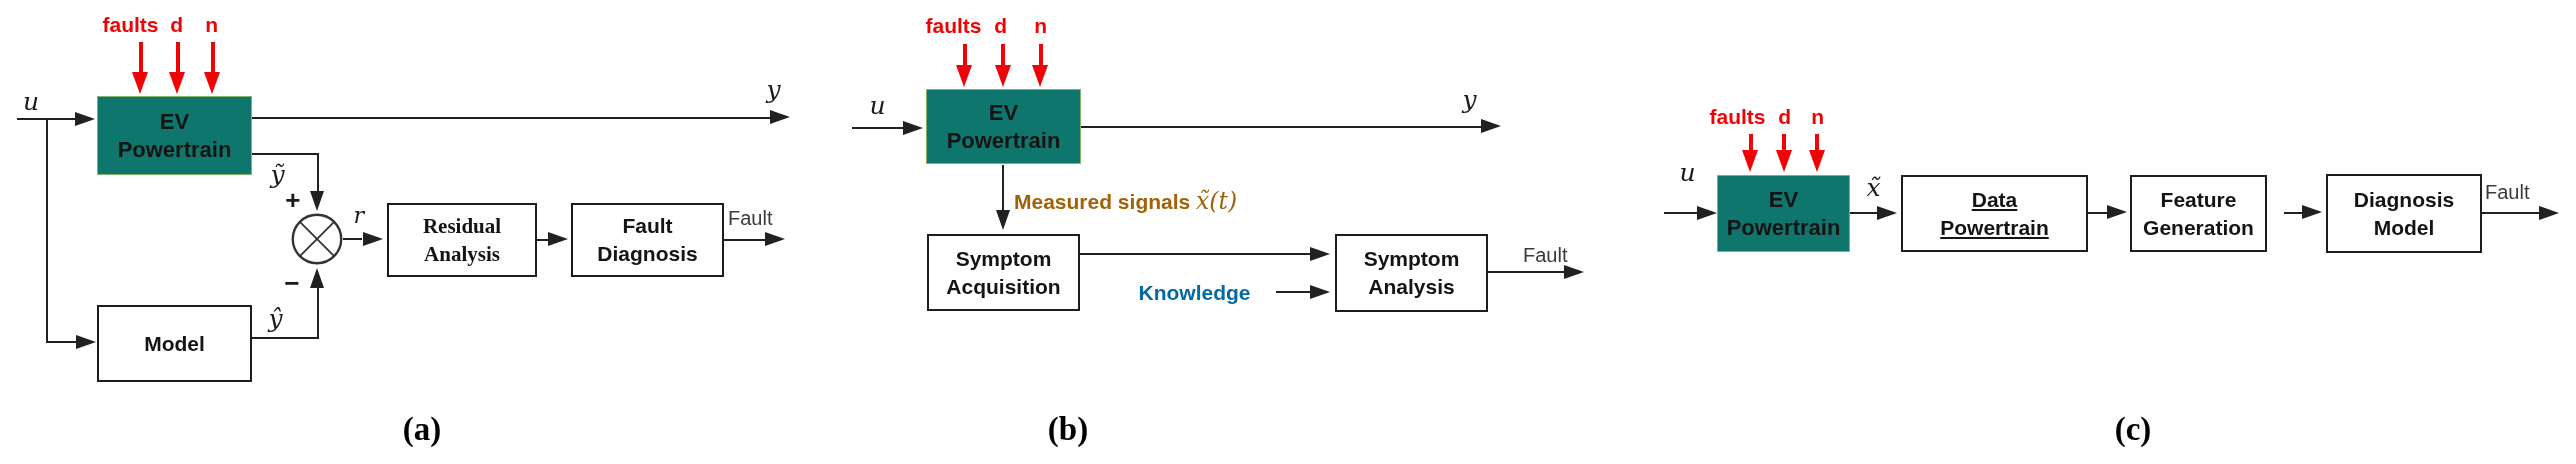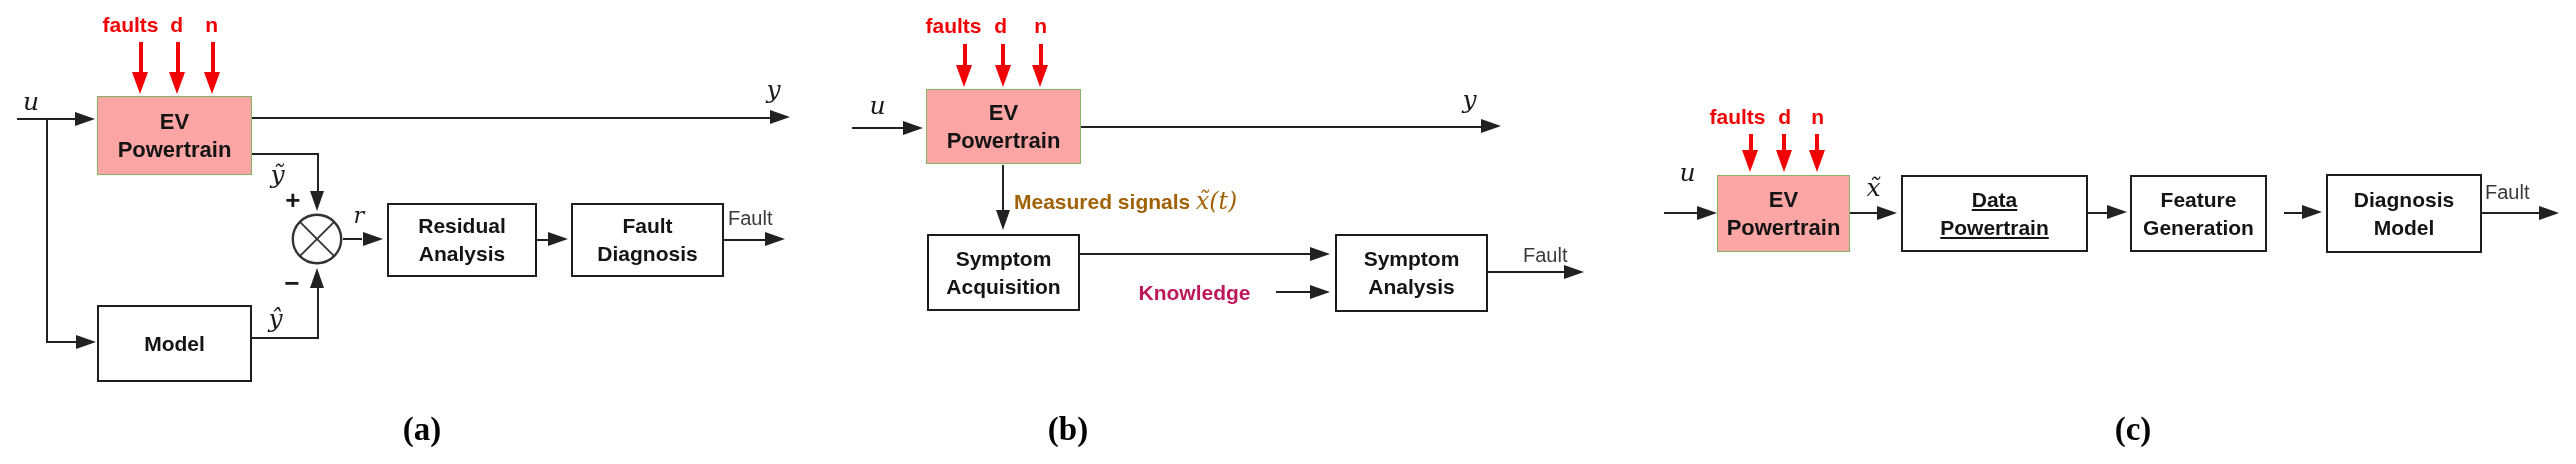--- a/index.html
+++ b/index.html
@@ -9,21 +9,21 @@
   .hline{position:absolute;height:2.4px;background:#212121;}
   .vline{position:absolute;width:2.4px;background:#212121;}
   .ah-r{position:absolute;width:0;height:0;border-top:7.7px solid transparent;border-bottom:7.7px solid transparent;border-left:20px solid #212121;}
   .ah-d{position:absolute;width:0;height:0;border-left:7.7px solid transparent;border-right:7.7px solid transparent;border-top:20px solid #212121;}
   .ah-u{position:absolute;width:0;height:0;border-left:7.7px solid transparent;border-right:7.7px solid transparent;border-bottom:20px solid #212121;}
   .rshaft{position:absolute;width:4.1px;background:#f10205;}
   .rah-d{position:absolute;width:0;height:0;border-left:8.8px solid transparent;border-right:8.8px solid transparent;border-top:22.4px solid #f10205;}
   .box{position:absolute;box-sizing:border-box;background:#ffffff;border:2.4px solid #1d1d1d;
        display:flex;flex-direction:column;align-items:center;justify-content:center;
        font-weight:bold;font-size:21px;line-height:28px;color:#141414;text-align:center;}
-  .gbox{position:absolute;box-sizing:border-box;background:#fca5a5;border:1.8px solid #82b366;
+  .gbox{position:absolute;box-sizing:border-box;background:#0f766e;border:1.8px solid #82b366;
        display:flex;flex-direction:column;align-items:center;justify-content:center;
        font-weight:bold;font-size:22px;line-height:28px;color:#141414;text-align:center;}
   .redlbl{position:absolute;color:#f10205;font-weight:bold;font-size:21px;text-align:center;}
   .mathlbl{position:absolute;font-family:"DejaVu Serif", serif;font-style:italic;font-size:25px;color:#1a1a1a;text-align:center;}
   .signlbl{position:absolute;font-size:26px;font-weight:bold;color:#1a1a1a;text-align:center;line-height:26px;}
   .outlbl{position:absolute;font-size:20px;font-weight:500;color:#3a3a3a;text-align:left;}
   .cap{position:absolute;font-family:"Liberation Serif", serif;font-weight:bold;font-size:33px;color:#000;text-align:center;}
   .measured{position:absolute;font-size:21px;font-weight:bold;color:#a16207;white-space:nowrap;}
   .measured .mm{font-family:"DejaVu Serif", serif;font-style:italic;font-weight:normal;font-size:23.5px;}
 </style>
@@ -71,21 +71,21 @@
       <circle cx="44" cy="44" r="41" fill="#ffffff" stroke="#333333" stroke-width="4"></circle>
       <line x1="15" y1="15" x2="73" y2="73" stroke="#333333" stroke-width="3"></line>
       <line x1="73" y1="15" x2="15" y2="73" stroke="#333333" stroke-width="3"></line>
     </svg>
     <div class="signlbl" style="left:280px;top:270px;width:23.5px;">−</div>
 
     <div class="hline" style="left:343px;top:238px;width:19.4px;"></div>
     <div class="ah-r" style="left:363px;top:232px;"></div>
     <div class="mathlbl" style="left:347px;top:202px;width:23.5px;font-size:22.4px;">r</div>
 
-    <div class="box" style="left:387px;top:203px;width:150px;height:74px;">
+    <div class="box" style="left:387px;top:203px;width:150px;height:74px;font-family:Liberation Serif, serif;">
       <span>Residual</span>
       <span>Analysis</span>
     </div>
     <div class="hline" style="left:537px;top:239px;width:13px;"></div>
     <div class="ah-r" style="left:548px;top:232px;"></div>
 
     <div class="box" style="left:571px;top:203px;width:153px;height:74px;">
       <span>Fault</span>
       <span>Diagnosis</span>
     </div>
@@ -135,21 +135,21 @@
       <span>Measured signals</span>&nbsp;<span class="mm">x̃(t)</span>
     </div>
 
     <div class="box" style="left:927px;top:234px;width:153px;height:77px;">
       <span>Symptom</span>
       <span>Acquisition</span>
     </div>
     <div class="hline" style="left:1080px;top:253px;width:232px;"></div>
     <div class="ah-r" style="left:1310px;top:247px;"></div>
 
-    <div class="redlbl" style="left:1121px;top:281px;width:147px;color:#be185d;font-size:21px;">Knowledge</div>
+    <div class="redlbl" style="left:1121px;top:281px;width:147px;color:#0369a1;font-size:21px;">Knowledge</div>
     <div class="hline" style="left:1276px;top:291px;width:36px;"></div>
     <div class="ah-r" style="left:1310px;top:285px;"></div>
 
     <div class="box" style="left:1335px;top:234px;width:153px;height:78px;">
       <span>Symptom</span>
       <span>Analysis</span>
     </div>
     <div class="hline" style="left:1488px;top:271px;width:78px;"></div>
     <div class="ah-r" style="left:1564px;top:265px;"></div>
     <div class="outlbl" style="left:1523px;top:244px;width:65px;">Fault</div>

